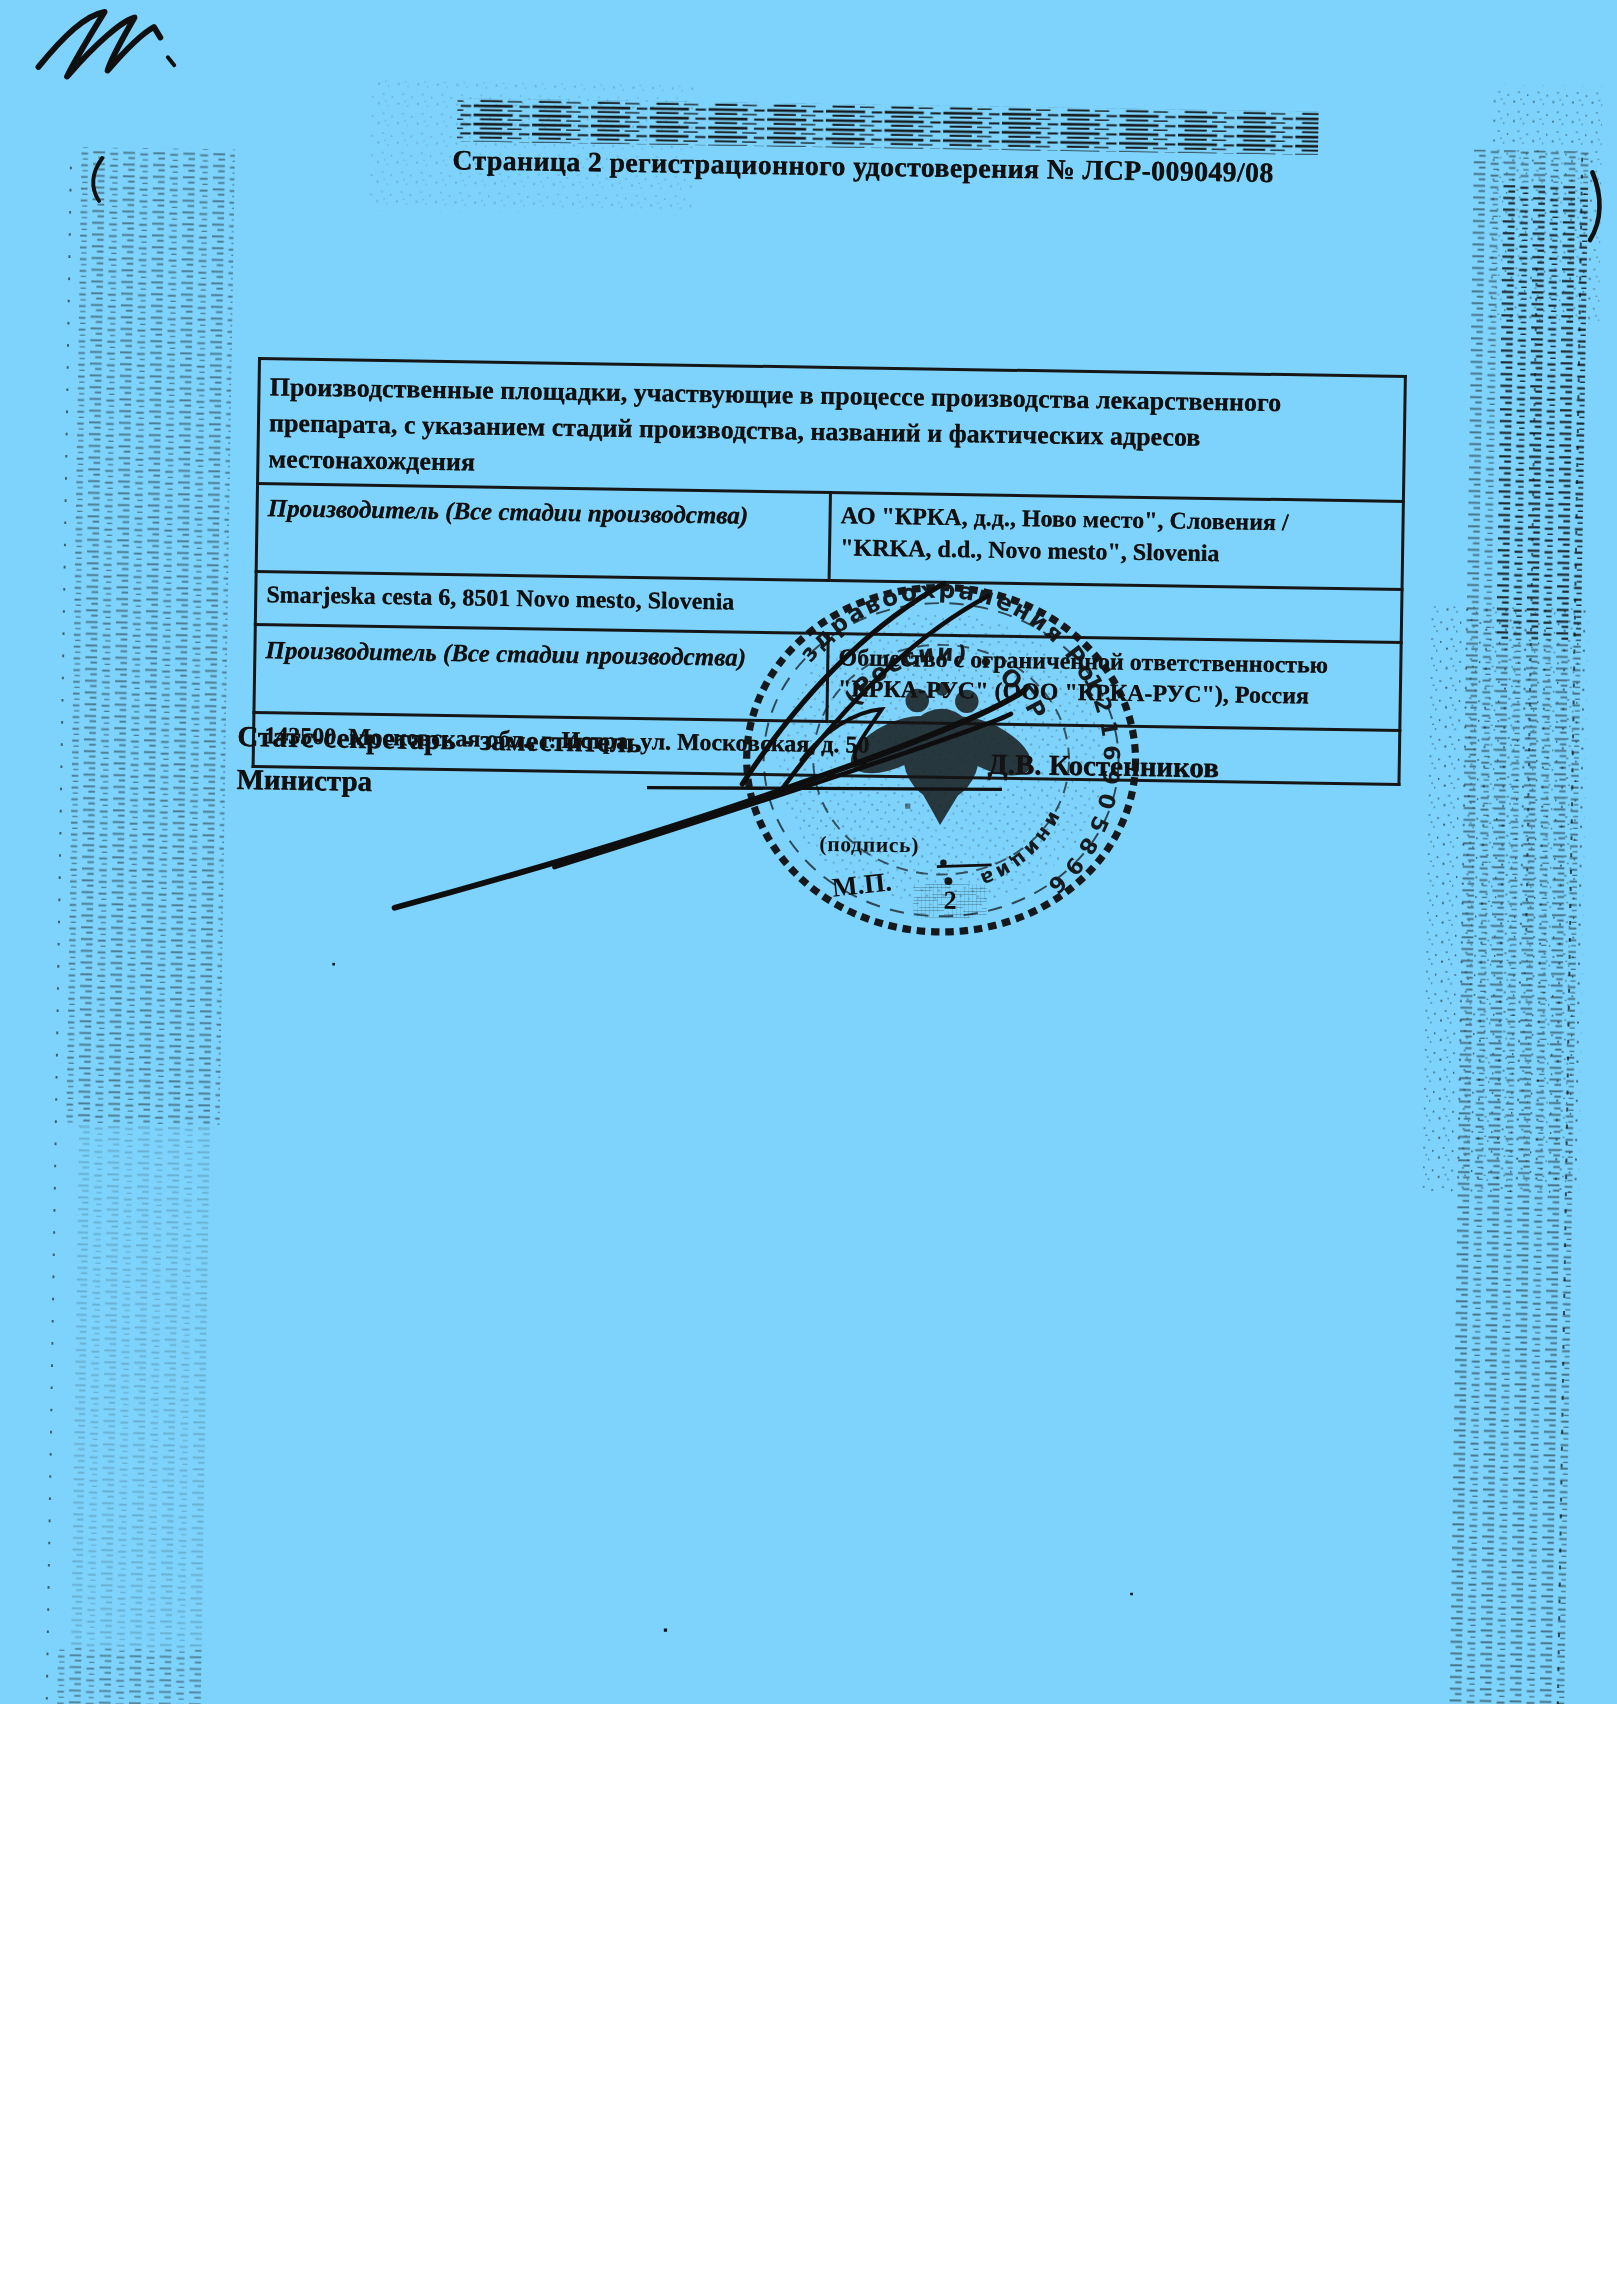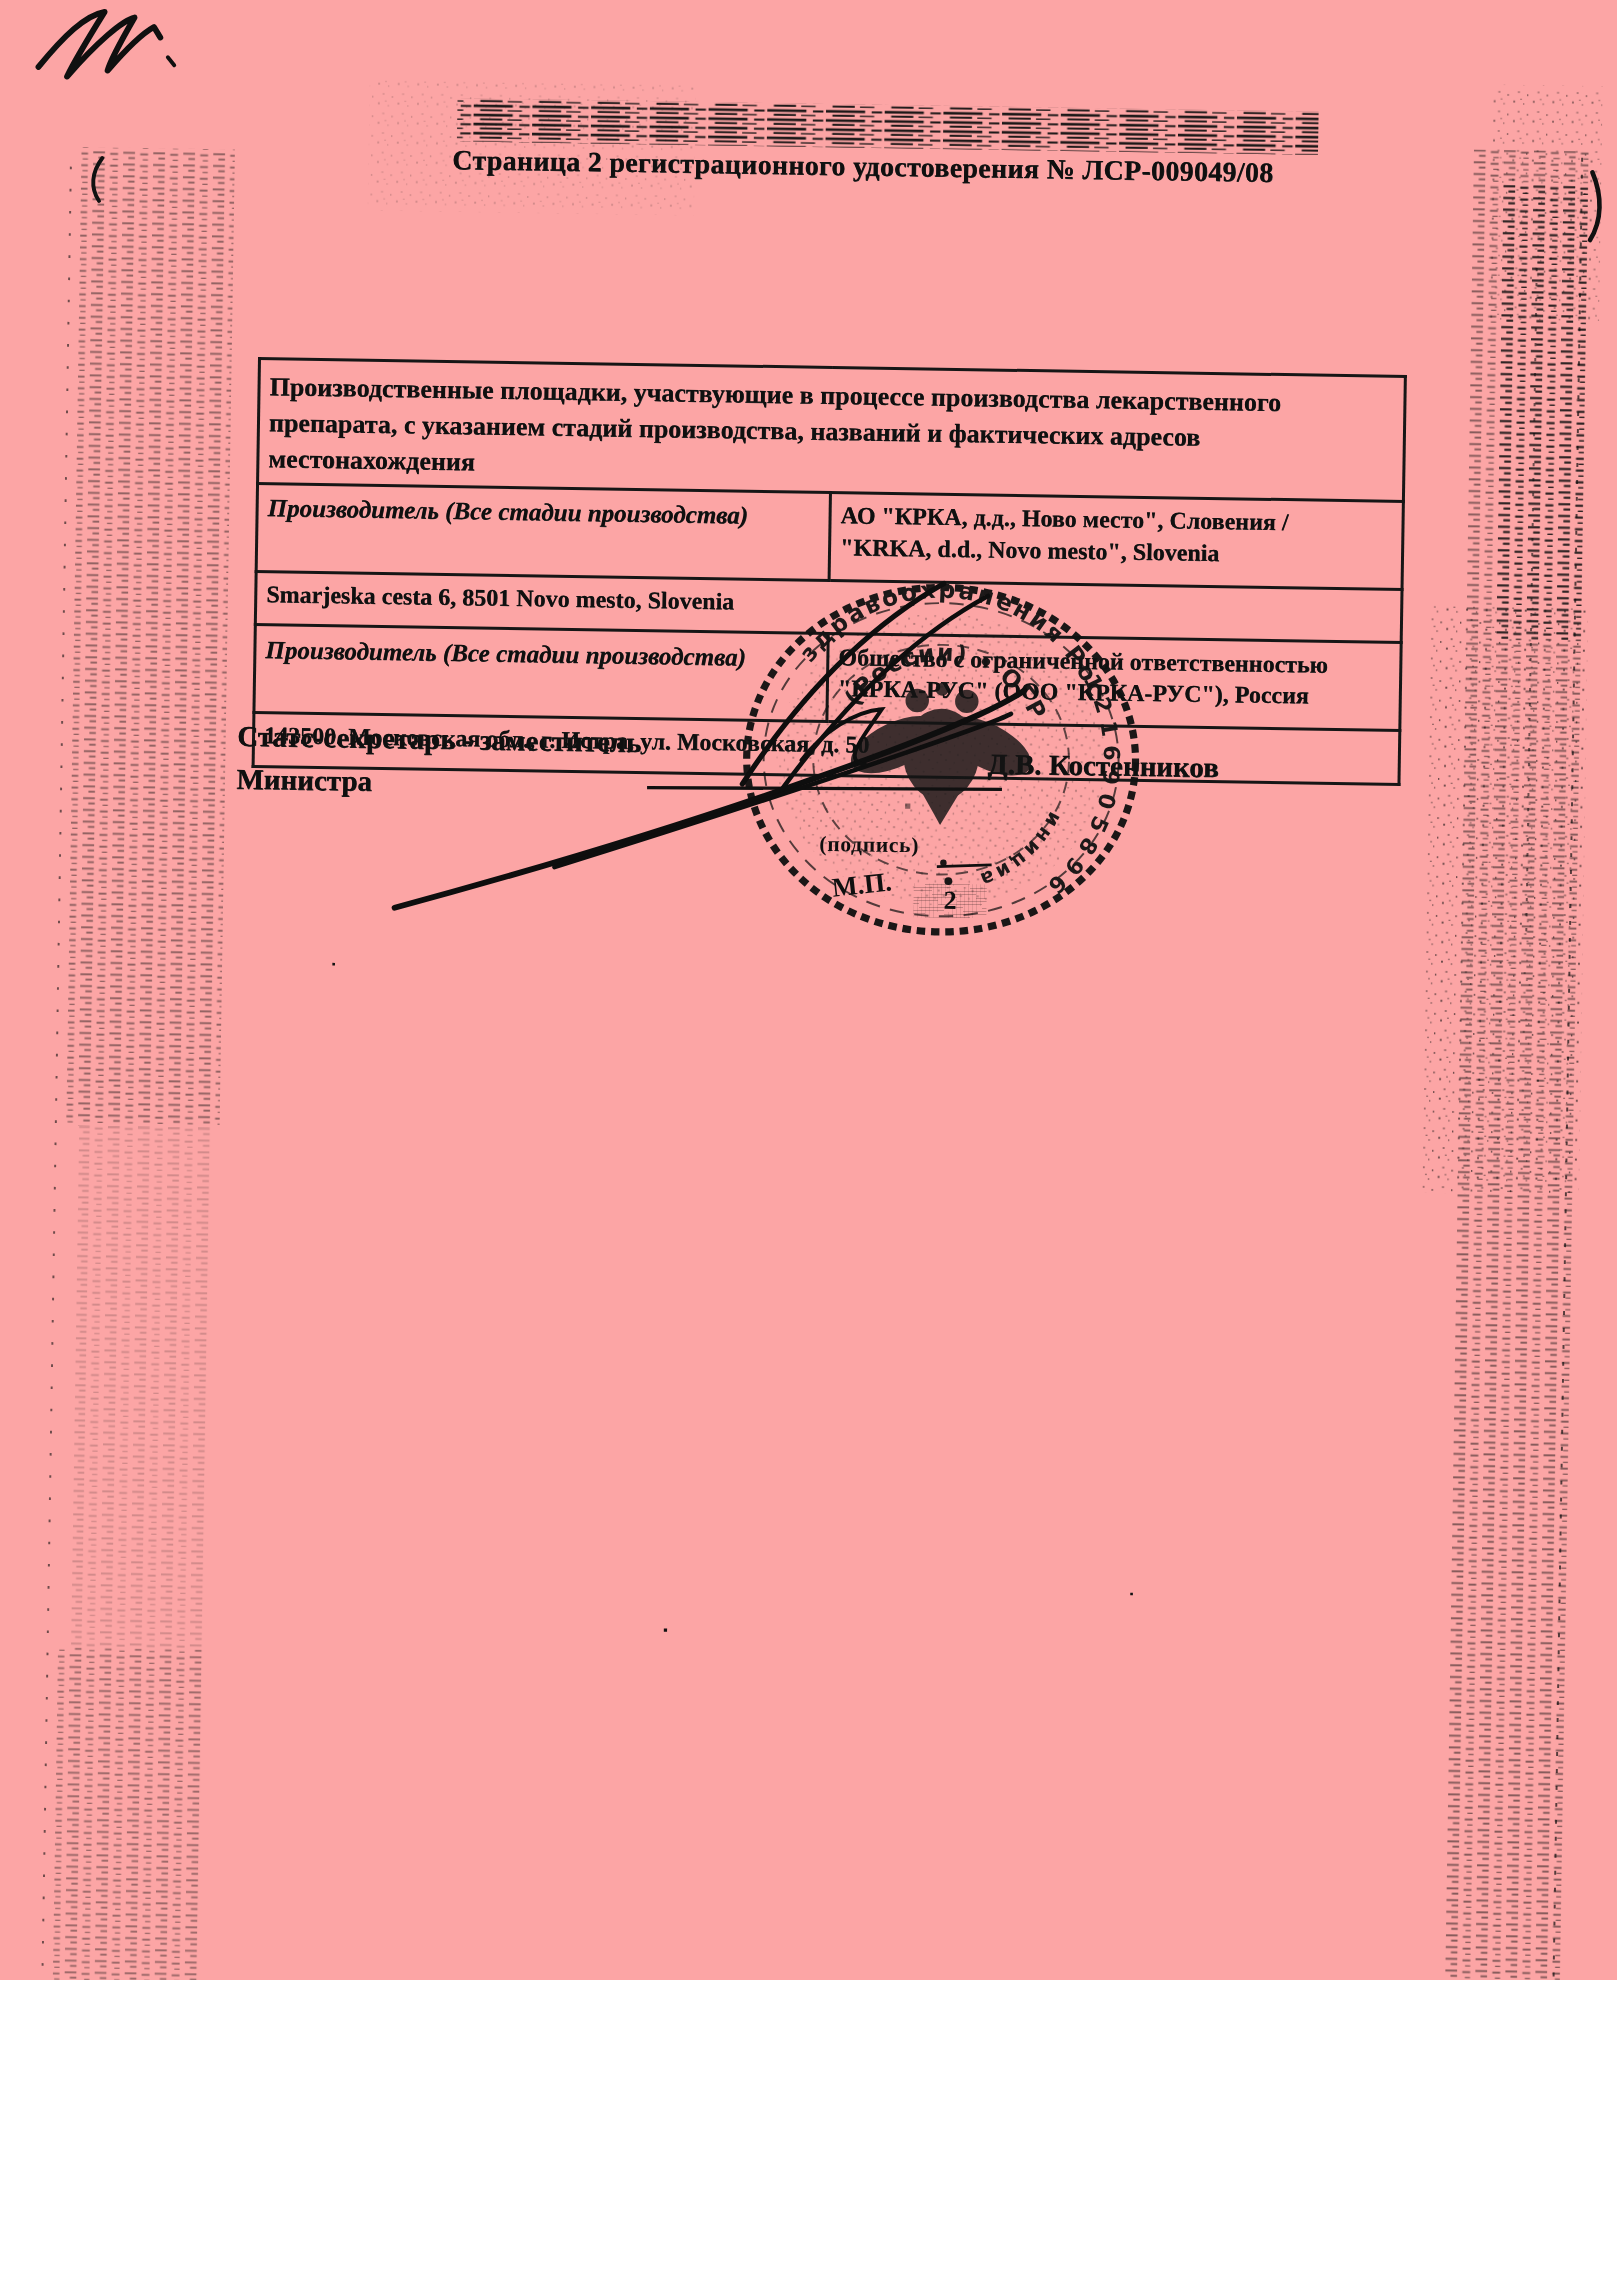--- a/index.html
+++ b/index.html
@@ -5,22 +5,22 @@
   html, body {
     margin: 0; padding: 0;
     width: 1618px; height: 2273px;
     overflow: hidden;
     background: #ffffff;
     font-family: "Liberation Serif", "DejaVu Serif", serif;
     color: #101010;
   }
   #page {
     position: relative;
-    width: 1618px; height: 1980px;
-    background: #fca5a5;
+    width: 1618px; height: 1704px;
+    background: #7dd3fc;
     overflow: hidden;
   }
   
   #doc {
     position: absolute; inset: 0;
     transform: rotate(0.9deg);
     transform-origin: 261px 359px;
   }
   .abs { position: absolute; }
   svg.layer { position: absolute; left: 0; top: 0; pointer-events: none; }

